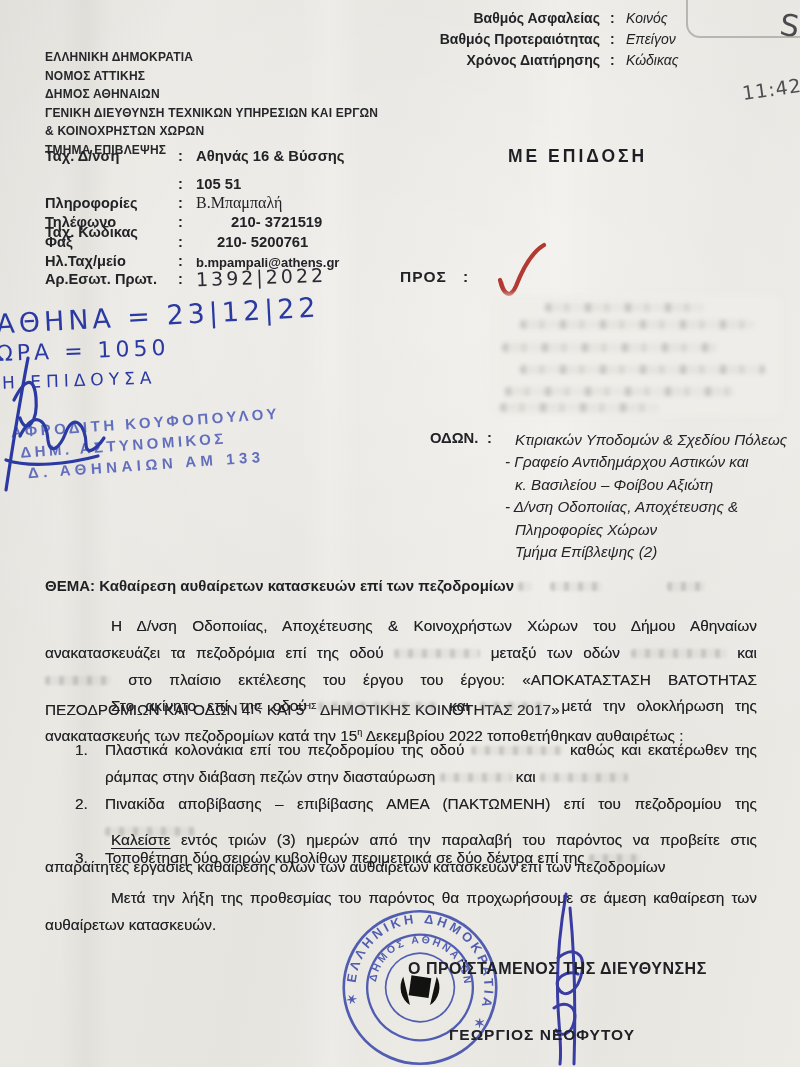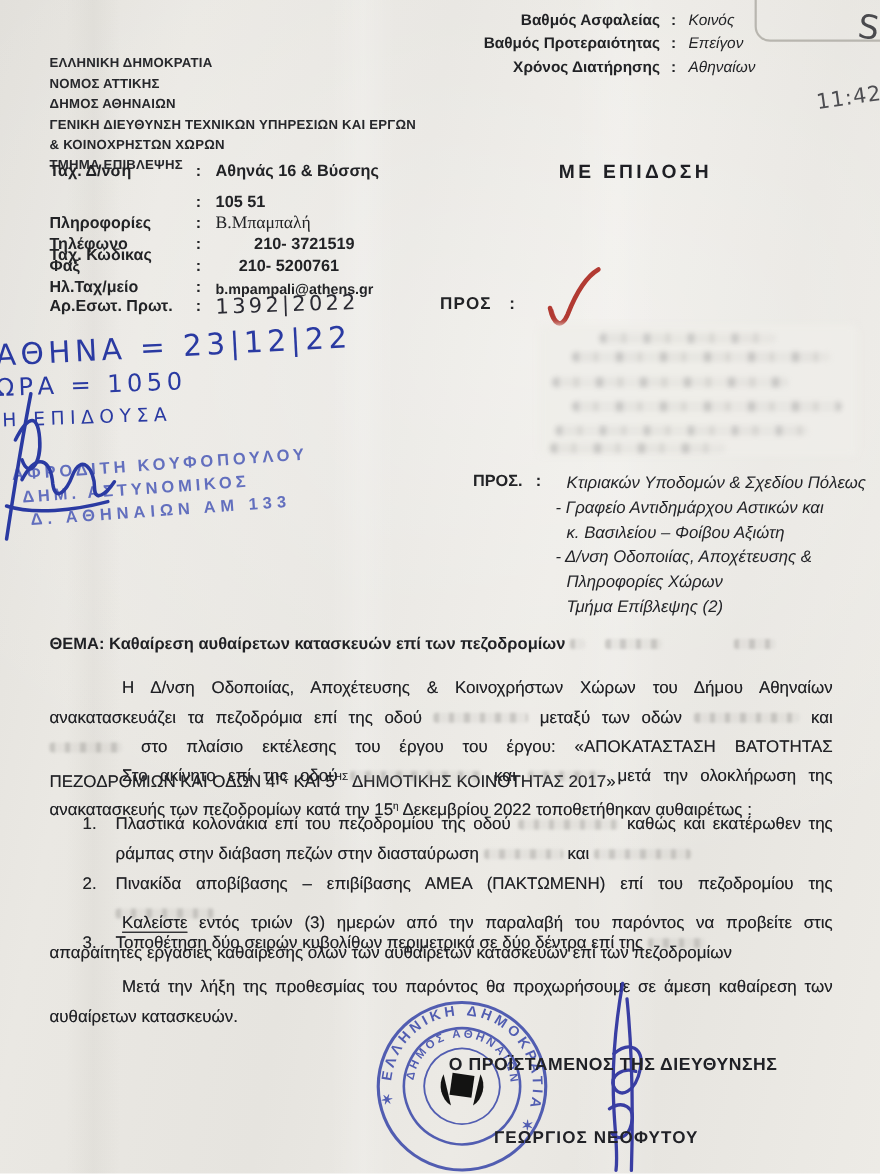--- a/index.html
+++ b/index.html
@@ -115,21 +115,21 @@
     <span class="class-value">Κοινός</span>
   </div>
   <div class="abs class-row" style="left:600px; top:31px;">
     <span class="class-label">Βαθμός Προτεραιότητας</span>
     <span class="class-sep">:</span>
     <span class="class-value">Επείγον</span>
   </div>
   <div class="abs class-row" style="left:600px; top:52px;">
     <span class="class-label">Χρόνος Διατήρησης</span>
     <span class="class-sep">:</span>
-    <span class="class-value">Αθηναίων</span>
+    <span class="class-value">Κώδικας</span>
   </div>
 
   <div>
     <span class="contact-label" style="top:148px;">Ταχ. Δ/νση</span>
     <span class="contact-sep" style="top:148px;">:</span>
     <span class="contact-value" style="top:148px;">Αθηνάς 16 &amp; Βύσσης</span>
 
     <span class="contact-label" style="top:176px;margin-top:48px;">Ταχ. Κώδικας</span>
     <span class="contact-sep" style="top:176px;">:</span>
     <span class="contact-value" style="top:176px;">105 51</span>
@@ -185,21 +185,21 @@
   </div>
   <svg class="abs sig-left" viewBox="0 0 150 180">
     <g fill="none" stroke="#2a3aa2" stroke-width="3.2" stroke-linecap="round">
       <path d="M38,18 C30,60 22,110 16,150"></path>
       <path d="M24,60 C34,40 44,34 46,58 C48,82 36,96 30,78"></path>
       <path d="M30,96 C44,70 56,78 58,100 C60,116 70,108 76,92 C84,72 96,86 96,104 C96,116 106,110 114,98"></path>
       <path d="M16,120 C40,128 78,124 108,116"></path>
     </g>
   </svg>
 
-  <div class="abs koin-label">ΠΡΟΣ.</div>
+  <div class="abs koin-label">ΟΔΩΝ.</div>
   <div class="abs koin-sep">:</div>
   <div class="abs koin-lines">
     <span class="ln ind">Κτιριακών Υποδομών  &amp; Σχεδίου Πόλεως</span>
     <span class="ln">- Γραφείο Αντιδημάρχου Αστικών και</span>
     <span class="ln ind">κ. Βασιλείου – Φοίβου Αξιώτη</span>
     <span class="ln">- Δ/νση Οδοποιίας, Αποχέτευσης &amp;</span>
     <span class="ln ind">Πληροφορίες Χώρων</span>
     <span class="ln ind">Τμήμα Επίβλεψης (2)</span>
   </div>
 

